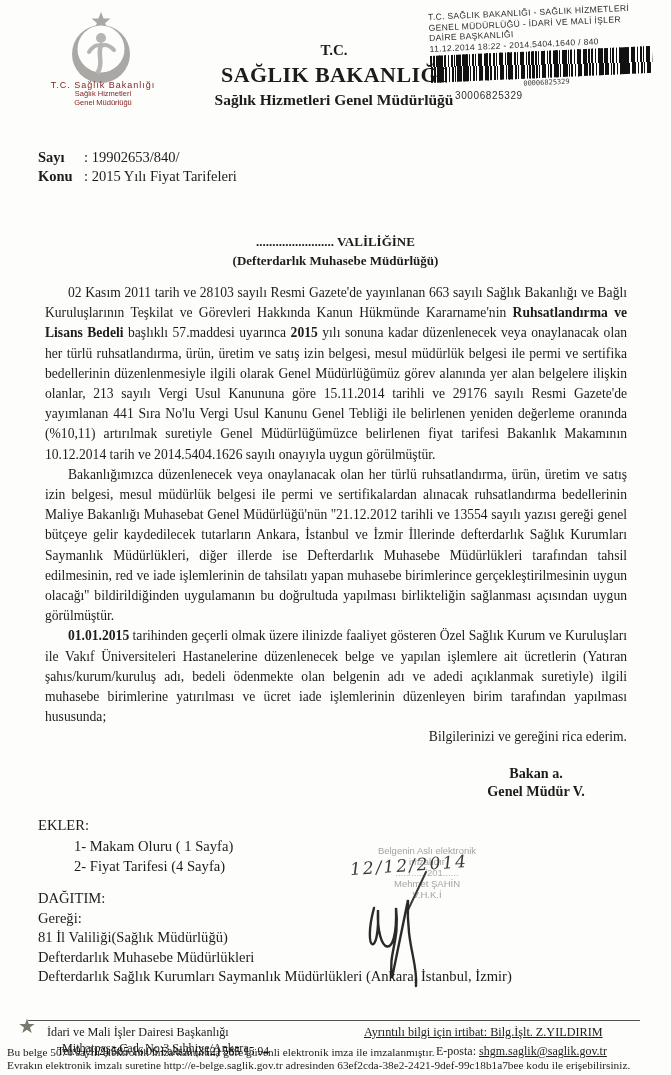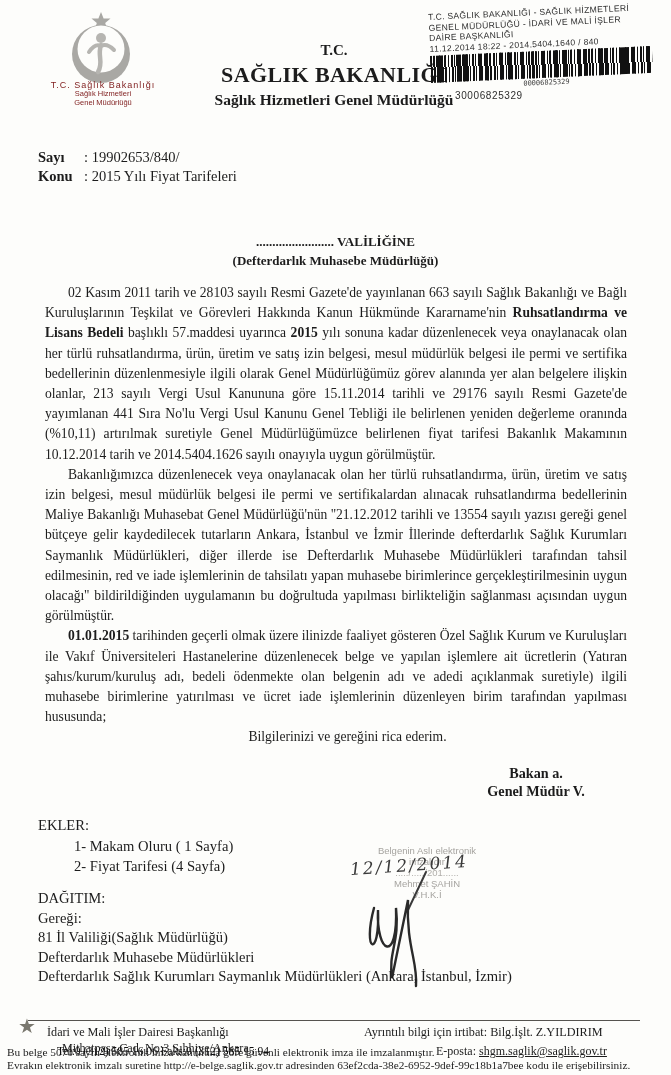--- a/index.html
+++ b/index.html
@@ -28,21 +28,21 @@
 
   
   .meta{position:absolute;left:38px;top:148px;font-size:14.5px;line-height:19px;}
   .meta .lbl{display:inline-block;width:46px;font-weight:bold;}
   .recipient{position:absolute;left:0;top:232px;width:671px;text-align:center;font-weight:bold;font-size:13px;line-height:19px;}
 
   
   .body-text{position:absolute;left:45px;top:283px;width:582px;font-size:13.6px;line-height:20.2px;text-align:justify;}
   .body-text p{margin:0;text-indent:23px;}
   .b{font-weight:bold;}
-  .closing{margin:0;text-indent:23px;text-align:center;}
+  .closing{margin:0;text-indent:23px;text-align:right;}
 
   
   .sig-block{position:absolute;left:420px;top:764px;width:232px;text-align:center;font-weight:bold;font-size:14.2px;line-height:18px;}
 
   
   .ekler{position:absolute;left:38px;top:815px;font-size:14.6px;line-height:20.5px;}
   .ekler .items{margin-left:36px;}
 
   
   .estamp{position:absolute;left:347px;top:845px;width:160px;text-align:center;color:#a6a4a0;font-family:"Liberation Sans",sans-serif;font-size:9.5px;line-height:11px;}
@@ -52,21 +52,21 @@
 
   
   .dagitim{position:absolute;left:38px;top:889px;font-size:14.6px;line-height:19.6px;}
 
   
   .footer-rule{position:absolute;left:28px;top:1020px;width:612px;border-top:1.4px solid #55534f;}
   .footer-star{position:absolute;left:18px;top:1014px;font-size:20px;color:#7a786f;}
   .footer{font-family:"Liberation Serif",serif;}
   .f-dept{position:absolute;left:47px;top:1025px;font-size:12.2px;}
   .f-addr{position:absolute;left:62px;top:1041px;font-size:12.2px;}
-  .f-contact{position:absolute;left:364px;top:1025px;font-size:12.2px;}
+  .f-contact{position:absolute;left:364px;top:1025px;font-size:12.2px;text-decoration:underline;}
   .f-legal-a{position:absolute;left:7px;top:1046px;font-size:11.3px;white-space:nowrap;}
   .f-legal-b{position:absolute;left:57px;top:1045px;font-size:11.6px;white-space:nowrap;color:#111;}
   .f-email{position:absolute;left:436px;top:1044px;font-size:12px;white-space:nowrap;}
   .f-email a{color:#1c1c1c;text-decoration:underline;}
   .f-verify{position:absolute;left:7px;top:1059px;font-size:11.3px;white-space:nowrap;}
 </style>
 </head>
 <body>
 
 <div class="page">
@@ -160,16 +160,16 @@
   <div class="footer-star">★</div>
   <div class="footer">
     <div class="f-dept">İdari ve Mali İşler Dairesi Başkanlığı</div>
     <div class="f-addr">Mithatpaşa Cad. No:3 Sıhhiye/Ankara</div>
     <div class="f-contact">Ayrıntılı bilgi için irtibat: Bilg.İşlt. Z.YILDIRIM</div>
     <div class="f-legal-a">Bu belge 5070 sayılı elektronik imza kanununa göre güvenli elektronik imza ile imzalanmıştır.</div>
     <div class="f-legal-b">Tel:0 (312) 585 16 06 Faks:0 (312) 585 15 94</div>
     <div class="f-email">
       <span>E-posta: </span><a href="#">shgm.saglik@saglik.gov.tr</a>
     </div>
-    <div class="f-verify">Evrakın elektronik imzalı suretine http://e-belge.saglik.gov.tr adresinden 63ef2cda-38e2-6952-9def-99c18b1a7bee kodu ile erişebilirsiniz.</div>
+    <div class="f-verify">Evrakın elektronik imzalı suretine http://e-belge.saglik.gov.tr adresinden 63ef2cda-38e2-2421-9def-99c18b1a7bee kodu ile erişebilirsiniz.</div>
   </div>
 
 </div>
 
 </body></html>

